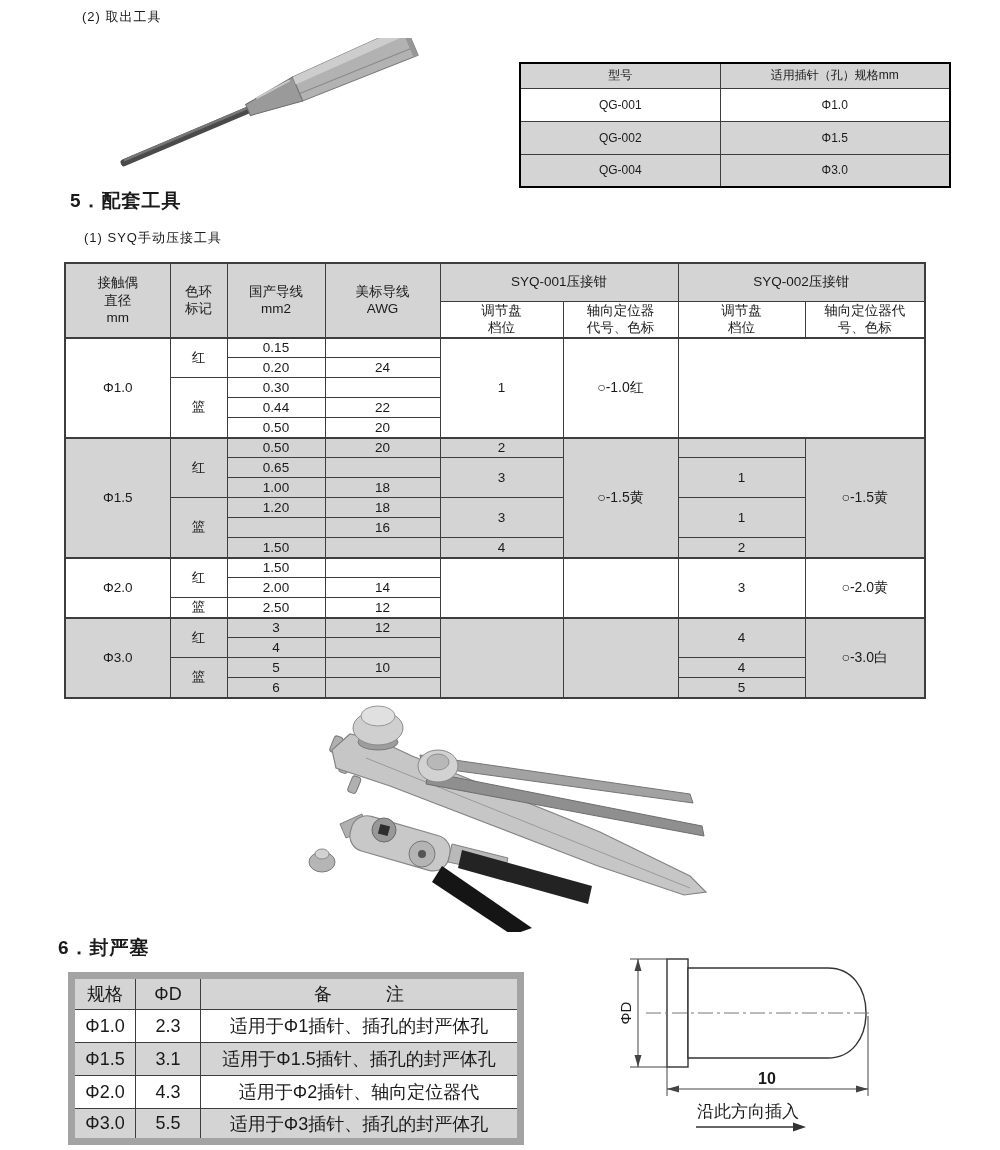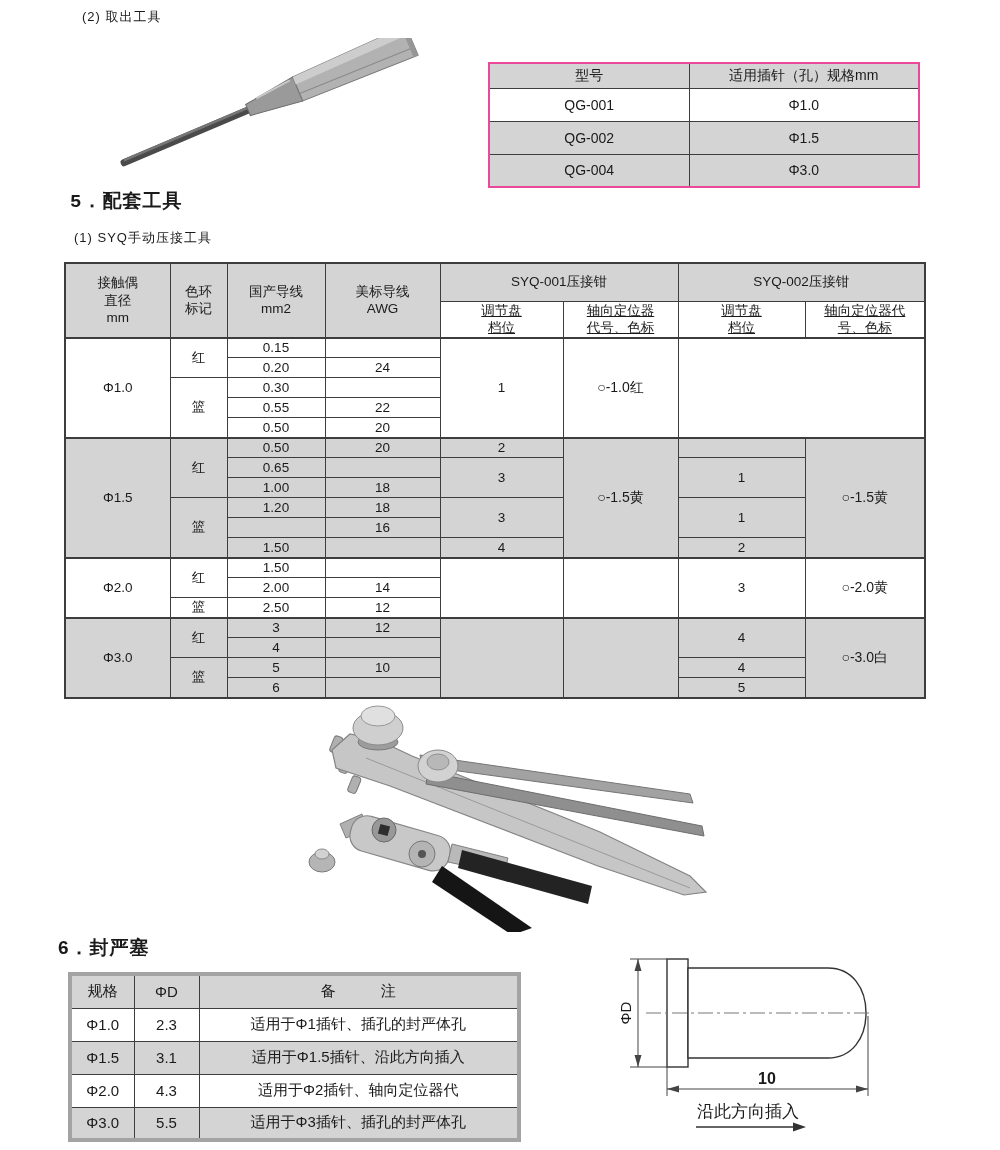--- a/index.html
+++ b/index.html
@@ -14,31 +14,31 @@
     border:1px solid #3d3d3d; text-align:center; vertical-align:middle;
     padding:0; overflow:hidden;
   }
   .g { background:#d4d4d4; }
   .pre { white-space:pre-line; line-height:1.3; }
   tr.bt > td { border-top:2px solid #3d3d3d; }
 
   .h-big { font-size:19px; font-weight:bold; letter-spacing:1px; }
   .h-small { font-size:13px; letter-spacing:1px;text-align:right; }
 
-  #qg-table { left:488px; top:62px; width:430px; font-size:14px; border:2px solid #ec4899; }
+  #qg-table { left:519px; top:62px; width:430px; font-size:12px; border:2px solid #000000; }
   #qg-table tr { height:33px; }
   #qg-table tr.hd { height:25px; }
 
   #main-table { left:64px; top:262px; width:860px; font-size:13.5px; border:2px solid #3d3d3d; }
   #main-table tr { height:20px; }
   #main-table tr.h1 { height:38px; }
-  #main-table tr.h2 { height:36px;text-decoration:underline; }
+  #main-table tr.h2 { height:36px; }
   #main-table td.loc { font-size:14px; }
 
-  #seal-table { left:68px; top:972px; width:449px; font-size:15px; border:4px solid #a3a3a3; }
+  #seal-table { left:68px; top:972px; width:449px; font-size:18px; border:7px solid #a3a3a3; }
   #seal-table tr { height:33px; }
   #seal-table tr.hd { height:34px; }
 
   svg text { font-family:"Liberation Sans", sans-serif; fill:#1a1a1a; }
 </style>
 </head>
 <body>
 
 <div class="abs h-small" style="left:82px; top:8px;">(2) 取出工具</div>
 
@@ -73,22 +73,22 @@
       <td class="g">QG-002</td>
       <td class="g">Φ1.5</td>
     </tr>
     <tr>
       <td class="g">QG-004</td>
       <td class="g">Φ3.0</td>
     </tr>
   </tbody>
 </table>
 
-<div class="abs h-big" style="left:70px; top:188px;font-family:Liberation Mono, monospace;">5．配套工具</div>
-<div class="abs h-small" style="left:74px; top:229px;">(1) SYQ手动压接工具</div>
+<div class="abs h-big" style="left:70px; top:188px;">5．配套工具</div>
+<div class="abs h-small" style="left:84px; top:229px;">(1) SYQ手动压接工具</div>
 
 <table id="main-table" class="abs">
   <colgroup>
     <col style="width:105px">
       <col style="width:57px">
       <col style="width:98px">
       <col style="width:115px">
     <col style="width:123px">
       <col style="width:115px">
       <col style="width:127px">
@@ -133,21 +133,21 @@
     <tr>
       <td>0.20</td>
       <td>24</td>
     </tr>
     <tr>
       <td rowspan="3">篮</td>
       <td>0.30</td>
       <td></td>
     </tr>
     <tr>
-      <td>0.55</td>
+      <td>0.44</td>
       <td>22</td>
     </tr>
     <tr>
       <td>0.50</td>
       <td>20</td>
     </tr>
   </tbody>
 
   <tbody>
     <tr class="bt">
@@ -291,21 +291,21 @@
       <td class="g">备　　　注</td>
     </tr>
     <tr>
       <td>Φ1.0</td>
       <td>2.3</td>
       <td>适用于Φ1插针、插孔的封严体孔</td>
     </tr>
     <tr>
       <td class="g">Φ1.5</td>
       <td class="g">3.1</td>
-      <td class="g">适用于Φ1.5插针、沿此方向插入</td>
+      <td class="g">适用于Φ1.5插针、插孔的封严体孔</td>
     </tr>
     <tr>
       <td>Φ2.0</td>
       <td>4.3</td>
       <td>适用于Φ2插针、轴向定位器代</td>
     </tr>
     <tr>
       <td class="g">Φ3.0</td>
       <td class="g">5.5</td>
       <td class="g">适用于Φ3插针、插孔的封严体孔</td>

